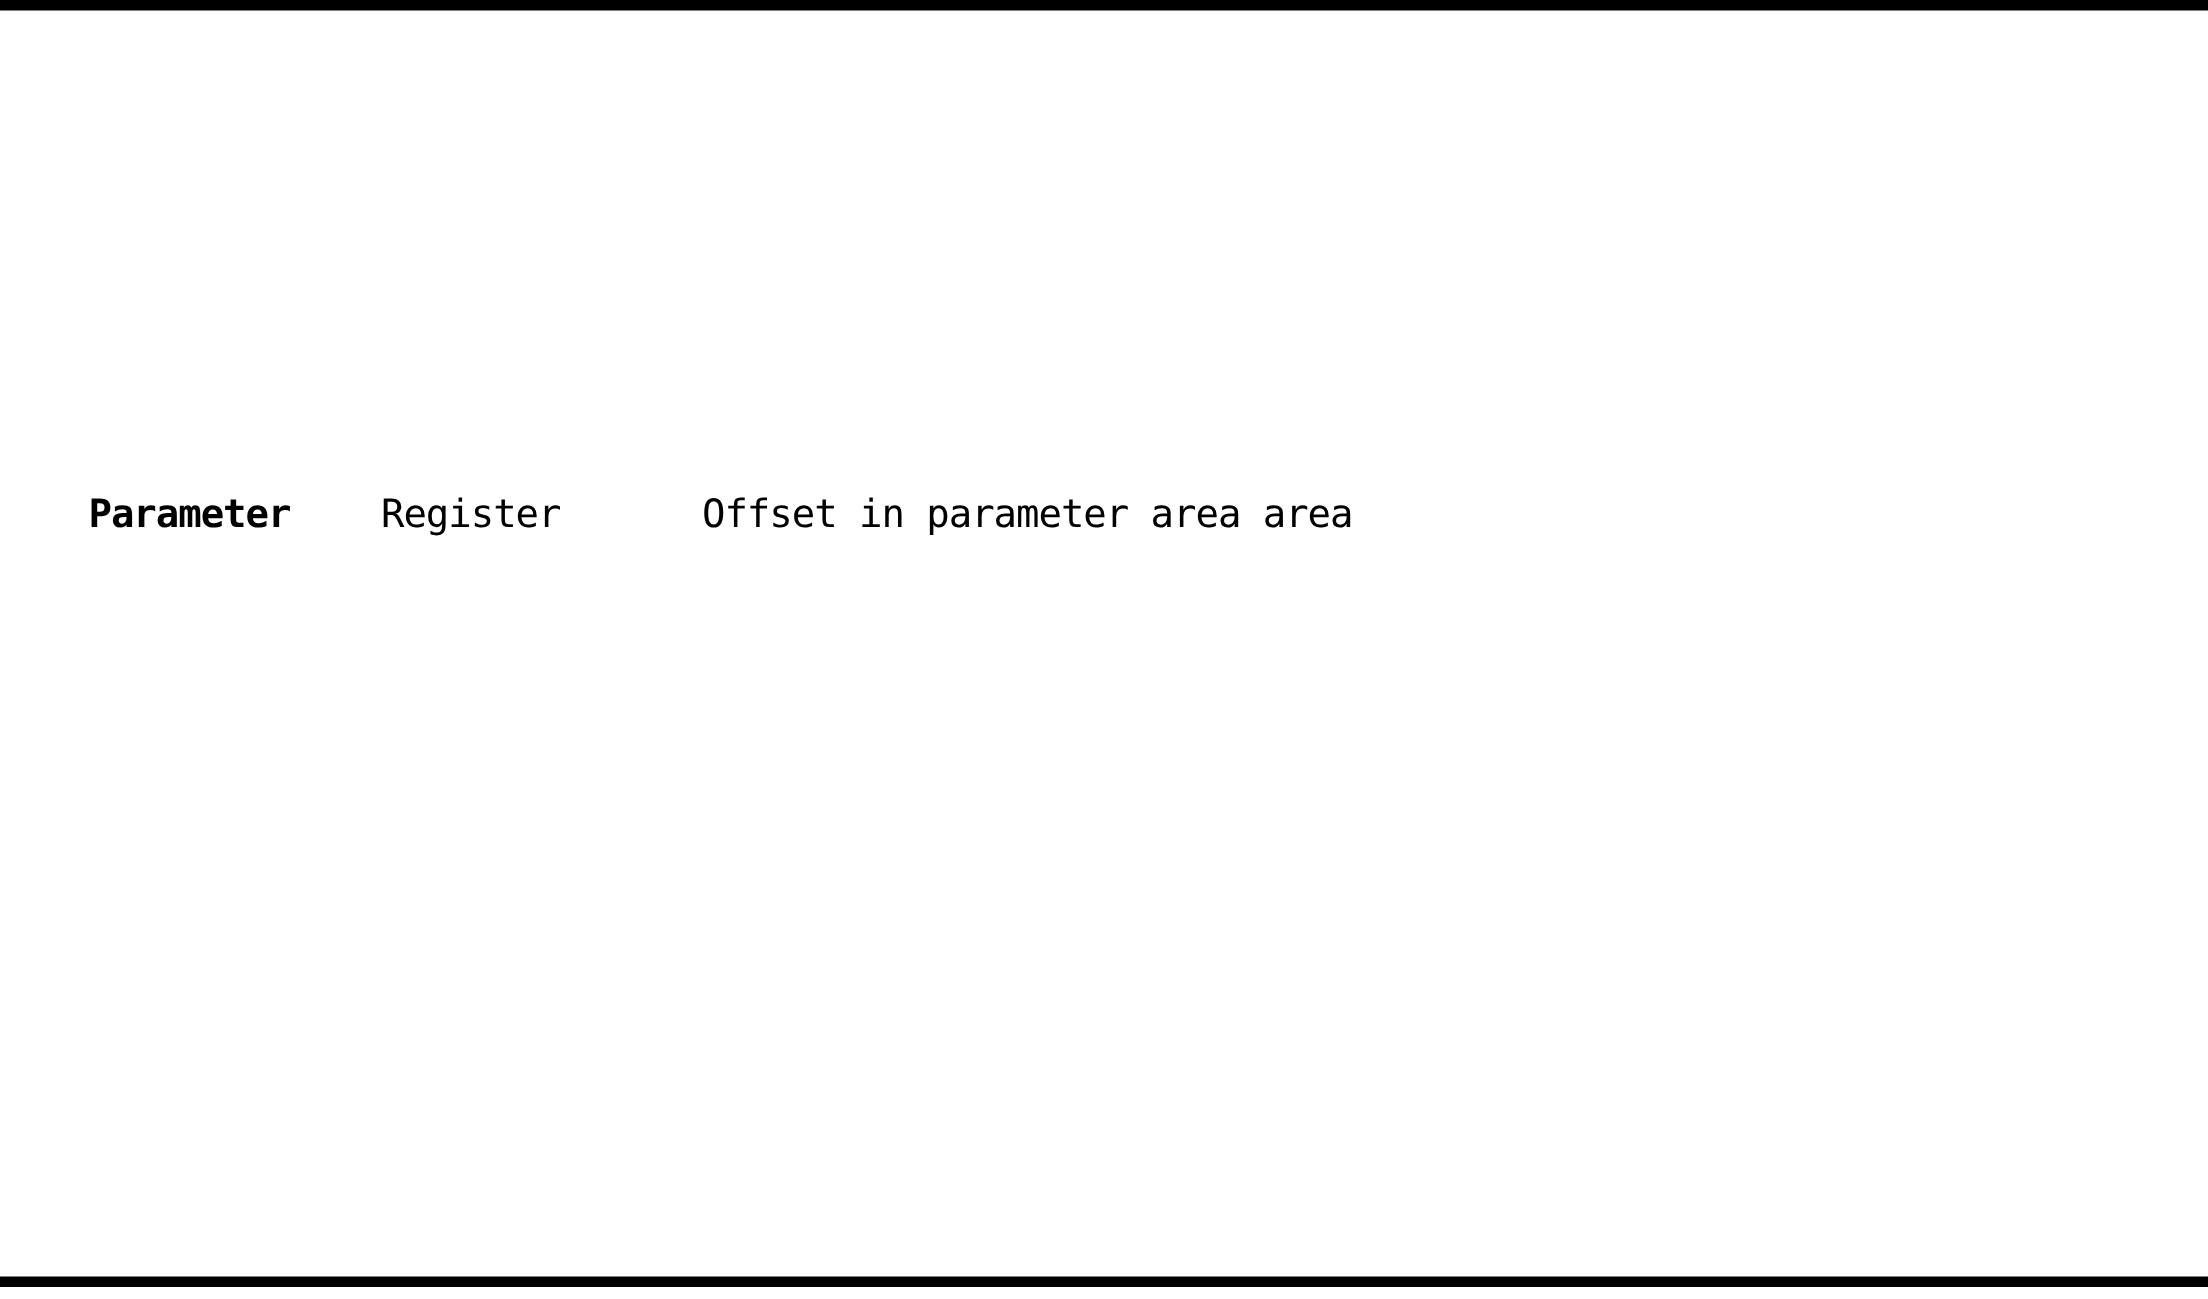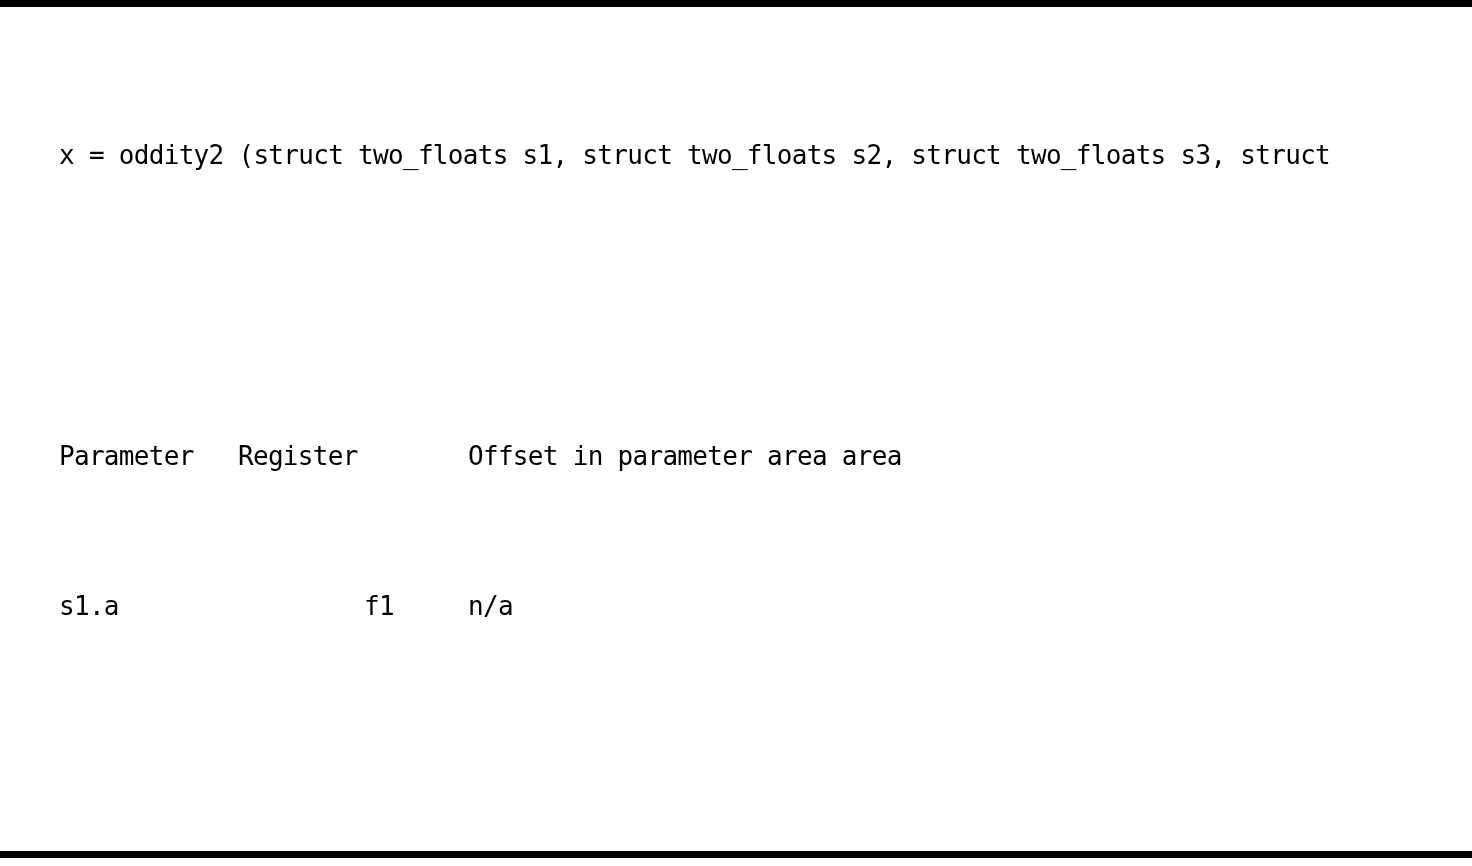--- a/index.html
+++ b/index.html
@@ -44,47 +44,41 @@
   }
   .t-row {
     position: relative;
     height: 37.6px;
   }
   .t-row > span {
     position: absolute;
     top: 0;
     white-space: pre;
   }
-  .c-param   { left: 59px; }
-  .c-reghdr  { left: 238px; }
+  .c-param   { left: 59px; font-weight: bold; }
+  .c-reghdr  { left: 254px; }
   .c-regval  { left: 364px; }
   .c-offset  { left: 468px; }
 </style>
 </head>
 <body>
 
 <div class="rule top"></div>
 
 <div class="doc">
 
-  <div class="sig-line">x = oddity2 (struct two_floats s1, struct two_floats s2, struct two_floats s3, struct</div>
 
   <div class="blank-line"></div>
 
   <div class="t-row">
     <span class="c-param">Parameter</span>
     <span class="c-reghdr">Register</span>
     <span class="c-offset">Offset in parameter area area</span>
   </div>
 
-  <div class="t-row">
-    <span class="c-param">s1.a</span>
-    <span class="c-regval">f1</span>
-    <span class="c-offset">n/a</span>
-  </div>
   
   
   
   
   
   
   
   
   
   

